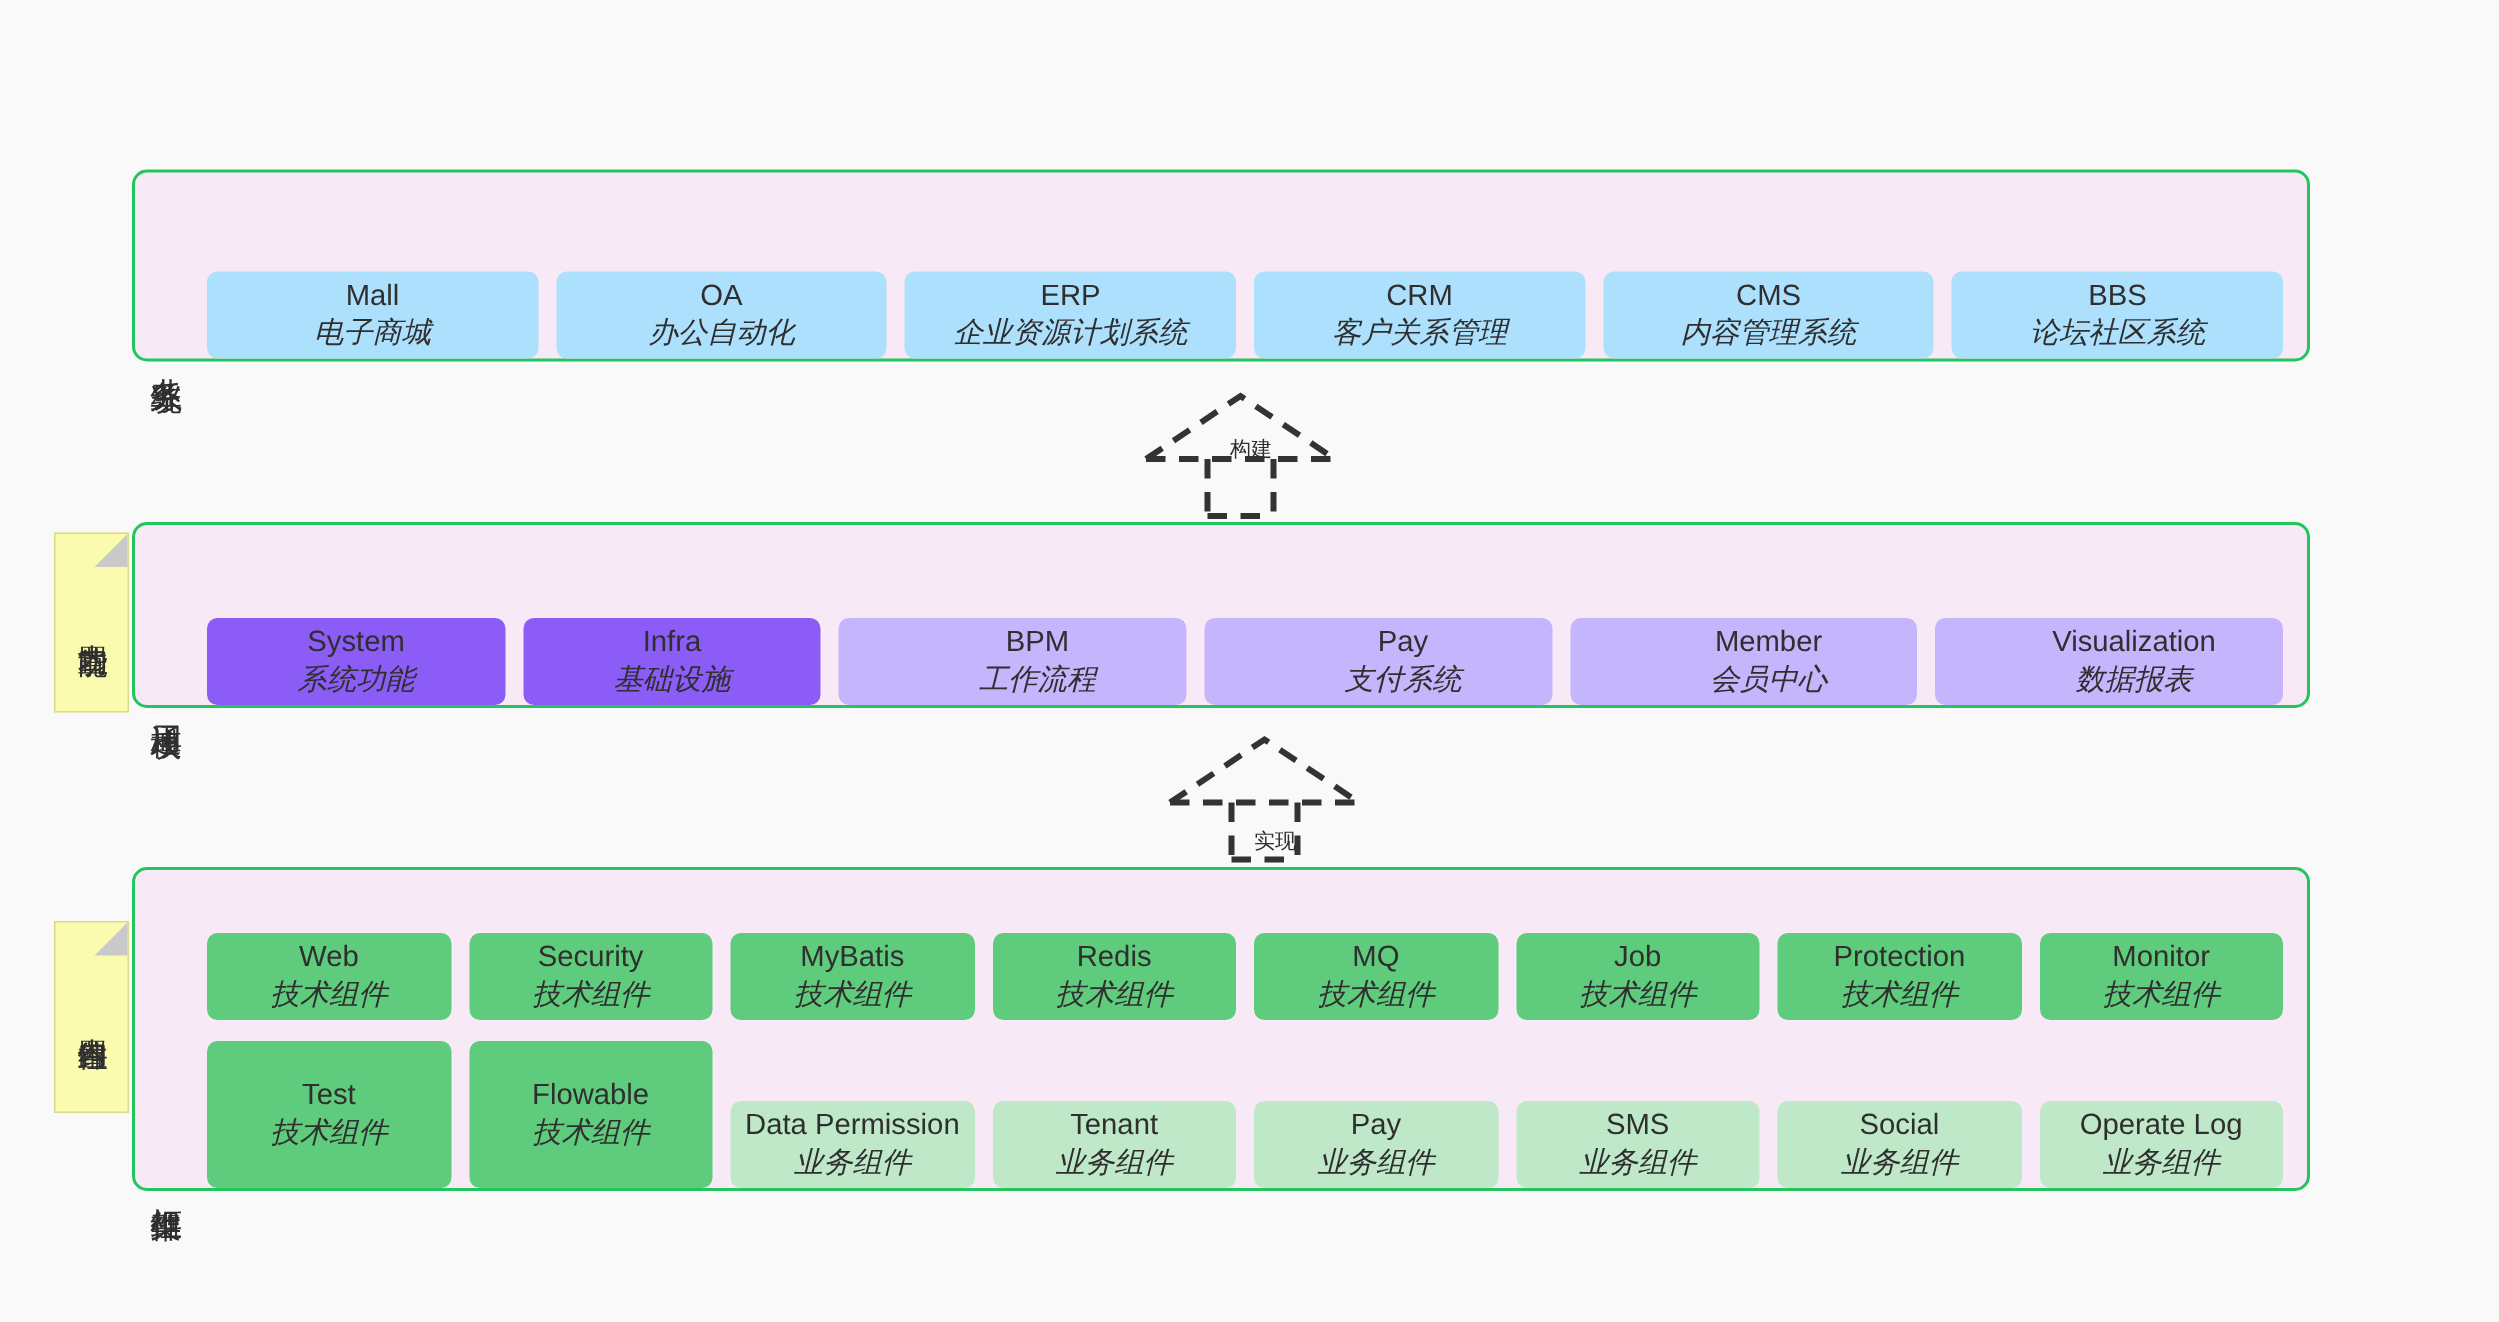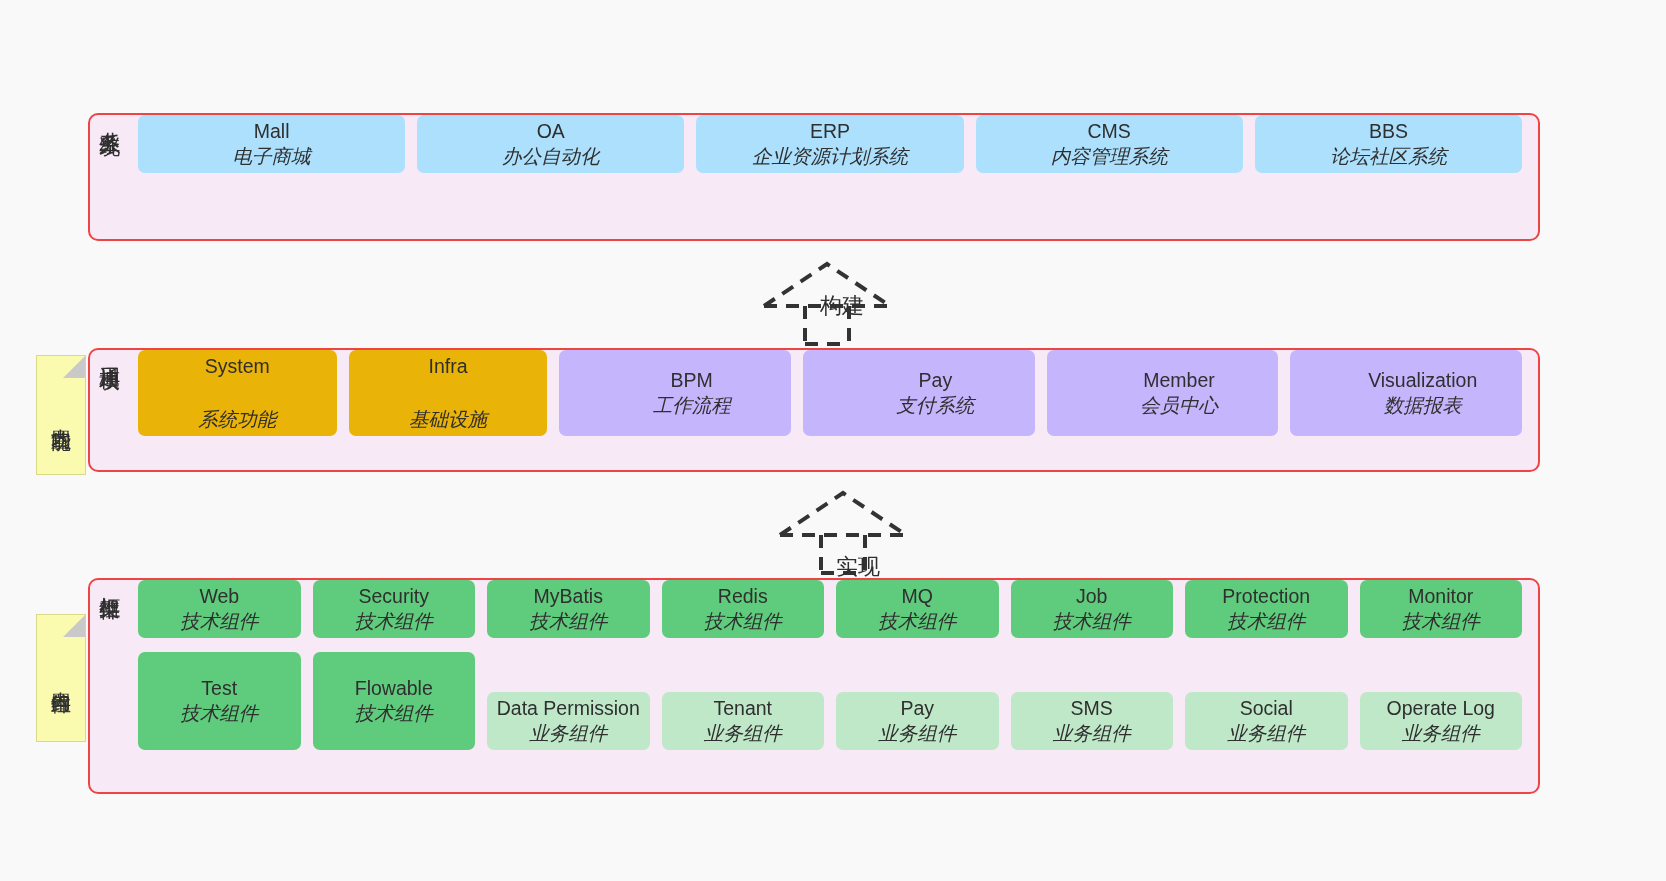--- a/index.html
+++ b/index.html
@@ -21,25 +21,25 @@
     left: 0; top: 0;
     width: 1666px;
     height: 881px;
   }
 
   
   .layer {
     position: absolute;
     box-sizing: border-box;
     background: #f7e9f5;
-    border: 2px solid #ef4444;
+    border: 2px solid #22c55e;
     border-radius: 10px;
     display: flex;
     flex-direction: row;
-    align-items: flex-start;
+    align-items: flex-end;
   }
 
   
   .layer-title {
     flex: 0 0 auto;
     width: 40px;
     display: flex;
     align-items: center;
     justify-content: center;
     font-size: 21px;
@@ -81,21 +81,21 @@
     color: #2f2f2f;
     padding: 4px 6px;
     user-select: none;
   }
   .card .en { white-space: nowrap; }
   .card .cn { white-space: nowrap; font-style: italic; }
   .card.wrap .en { white-space: normal; }
 
   
   .c-blue        { background: #ace0fd; }
-  .c-red         { background: #eab308; gap: 28px; }
+  .c-red         { background: #8b5cf6; }
   .c-pink        { background: #c4b5fd; padding-left: 39px; }
   .c-green       { background: #5fcb7c; }
   .c-green-light { background: #bfe8c8; margin-top: 40px; }
 
   
   .note {
     position: absolute;
     box-sizing: border-box;
     background: #fbfbaf;
     border: 1px solid #d9d98c;
@@ -121,21 +121,21 @@
     border-color: transparent transparent #c9c9c9 transparent;
   }
 
   
   .connector {
     position: absolute;
   }
   .connector svg { display: block; overflow: visible; }
   .connector-label {
     position: absolute;
-    font-size: 22px;
+    font-size: 14px;
     color: #2f2f2f;
     background: transparent;
     white-space: nowrap;
     user-select: none;
   }
 
   
   #layer-business  { left: 88px;  top: 113px; width: 1452px; height: 128px; }
   #layer-common    { left: 88px;  top: 348px; width: 1452px; height: 124px; }
   #layer-framework { left: 88px;  top: 578px; width: 1452px; height: 216px; }
@@ -164,20 +164,24 @@
         <div class="card c-blue">
           <span class="en">OA</span>
           <span class="cn">办公自动化</span>
         </div>
 
         <div class="card c-blue">
           <span class="en">ERP</span>
           <span class="cn">企业资源计划系统</span>
         </div>
 
+        <div class="card c-blue">
+          <span class="en">CRM</span>
+          <span class="cn">客户关系管理</span>
+        </div>
 
         <div class="card c-blue">
           <span class="en">CMS</span>
           <span class="cn">内容管理系统</span>
         </div>
 
         <div class="card c-blue">
           <span class="en">BBS</span>
           <span class="cn">论坛社区系统</span>
         </div>

